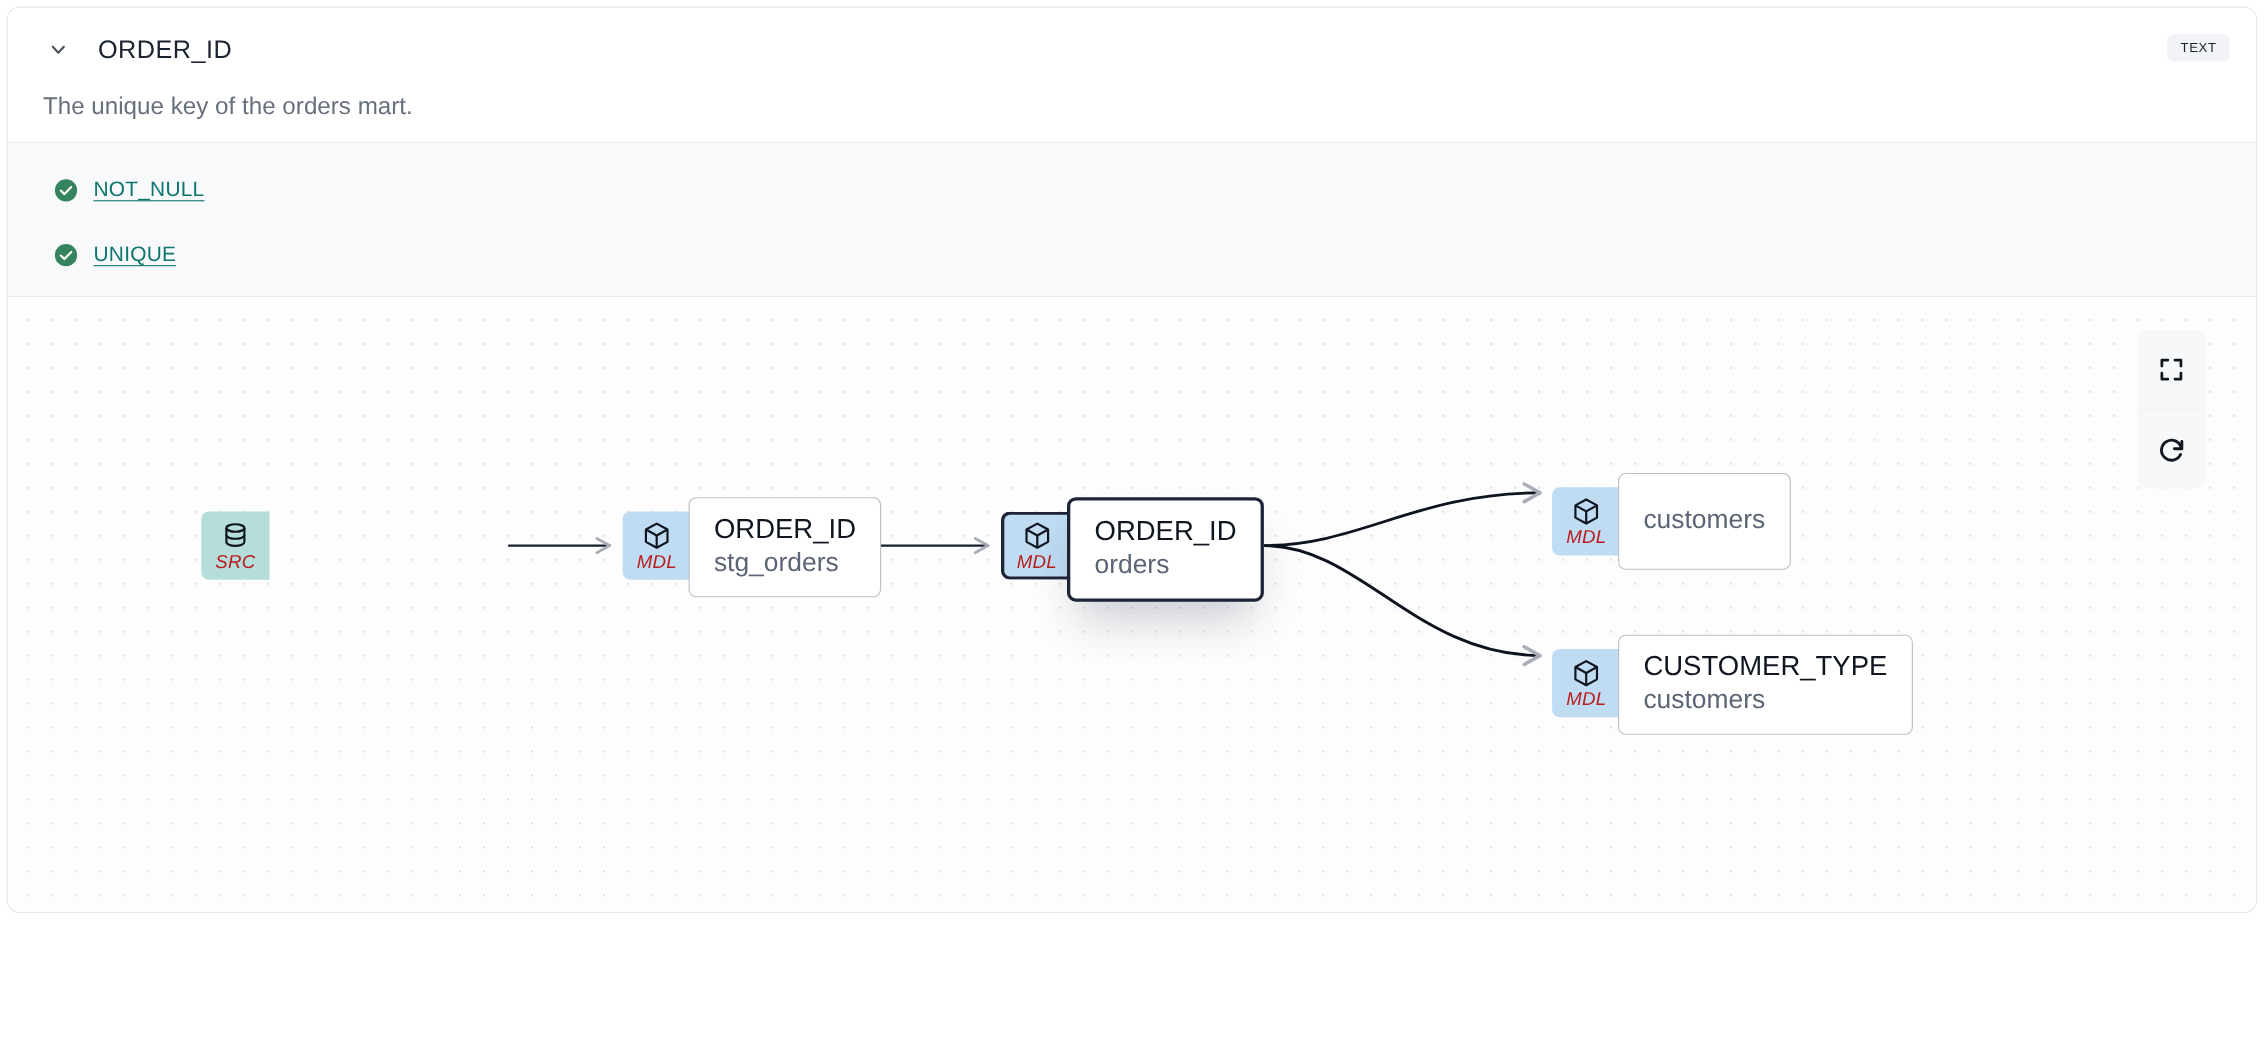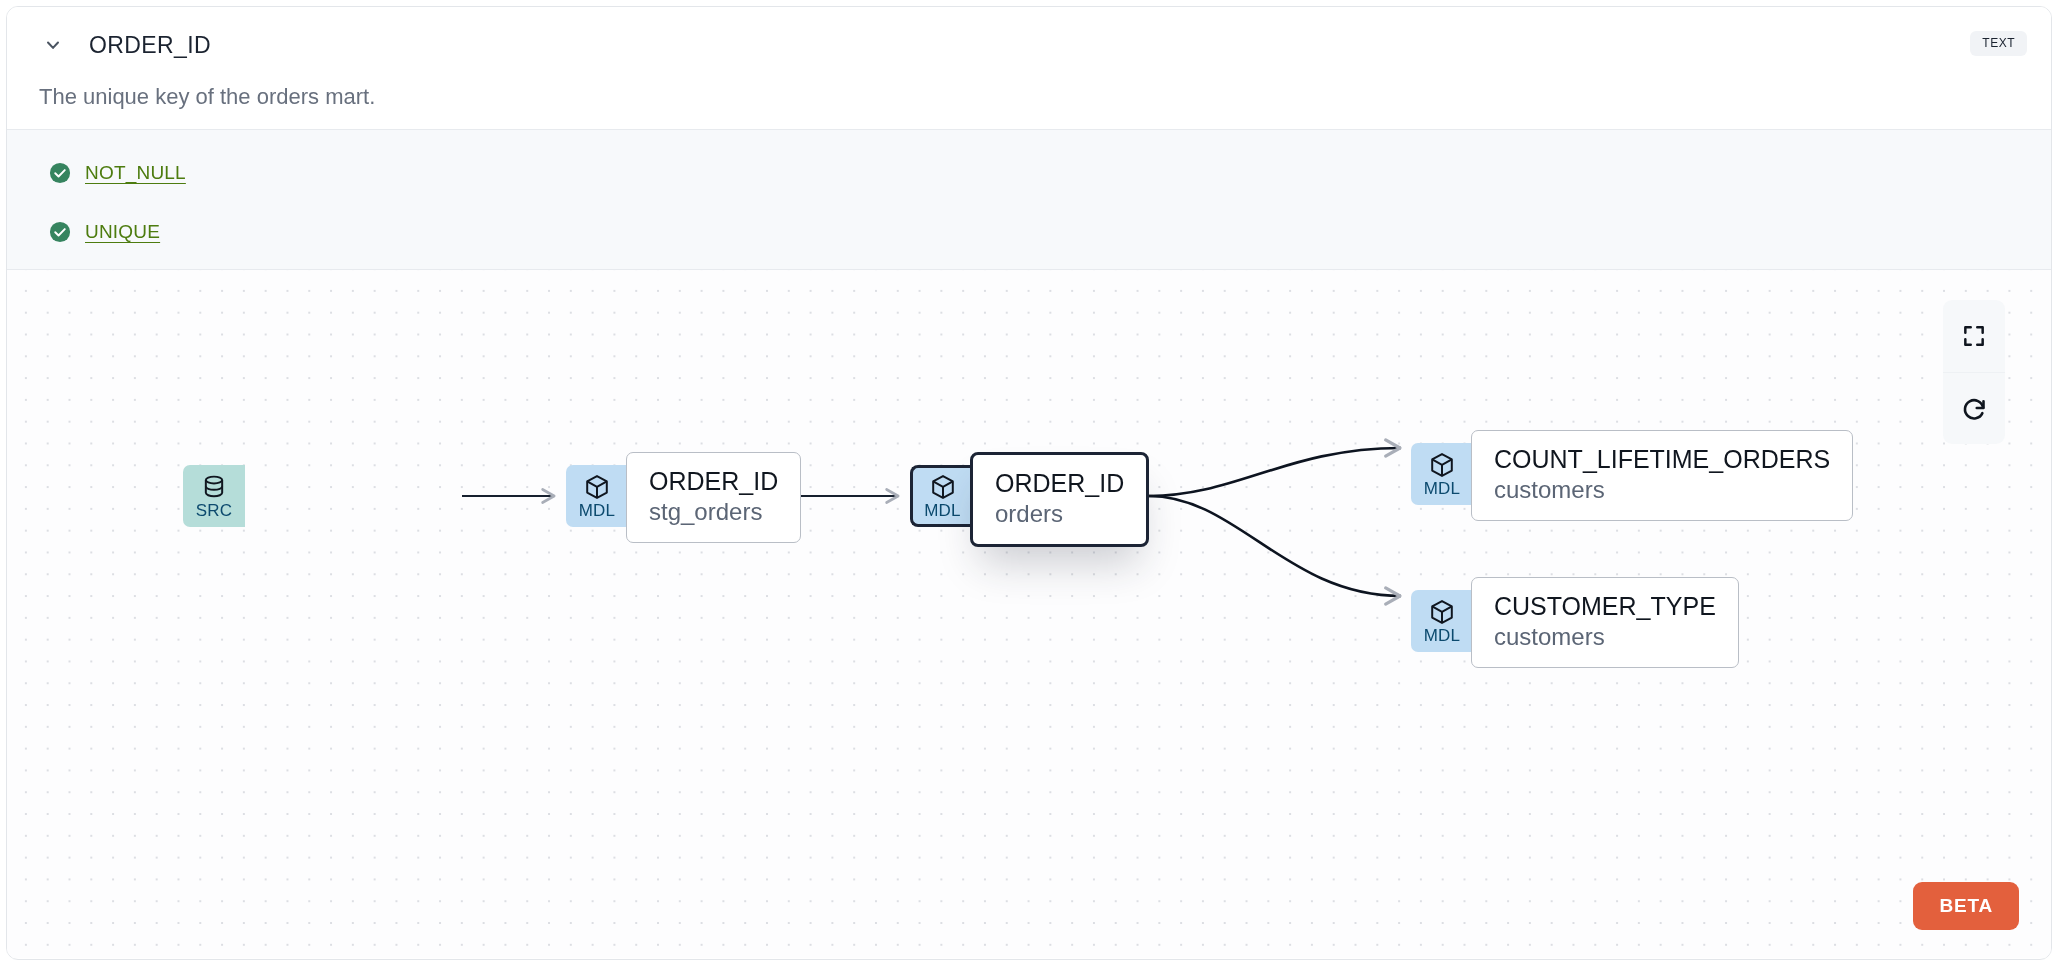--- a/index.html
+++ b/index.html
@@ -18,21 +18,21 @@
     height: 964px;
     background: #ffffff;
   }
 
   
   .card {
     position: absolute;
     left: 6px;
     top: 6px;
     width: 2046px;
-    height: 954px;
+    height: 824px;
     background: #ffffff;
     border: 1px solid #e3e6ea;
     border-radius: 12px;
     overflow: hidden;
   }
 
   
   .header {
     position: relative;
     height: 122px;
@@ -111,21 +111,21 @@
 
   .check-icon {
     width: 22px;
     height: 22px;
     flex: 0 0 22px;
     display: block;
   }
 
   .test-link {
     font-size: 19px;
-    color: #4d7c0f;
+    color: #0f766e;
     text-decoration: underline;
     text-underline-offset: 4px;
     letter-spacing: 0.2px;
     white-space: nowrap;
   }
 
   
   .graph {
     position: relative;
     width: 100%;
@@ -164,23 +164,24 @@
     margin-top: 13px;
     z-index: 1;
     position: relative;
   }
 
   .node-badge.src { background: #b5ddd9; }
   .node-badge.mdl { background: #bfdcf3; }
 
   .badge-label {
     font-size: 17px;
-    color: #0c4a6e;
+    color: #b91c1c;
     line-height: 1;
     letter-spacing: 0.2px;
+    font-style: italic;
   }
 
   .node-body {
     background: #ffffff;
     border: 1px solid #b9bec6;
     border-radius: 7px;
     margin-left: -2px;
     padding: 14px 22px 16px 22px;
     min-height: 88px;
     display: flex;
@@ -363,21 +364,20 @@
       <div class="node" style="left:1404px; top:160px;">
         <div class="node-badge mdl">
           <svg width="28" height="28" viewBox="0 0 24 24" fill="none" stroke="#10161f" stroke-width="1.7" stroke-linejoin="round">
             <path d="M12 2.6 20.4 7.2v9.6L12 21.4 3.6 16.8V7.2z"></path>
             <path d="M3.6 7.2 12 11.9l8.4-4.7"></path>
             <path d="M12 11.9v9.5"></path>
           </svg>
           <span class="badge-label">MDL</span>
         </div>
         <div class="node-body">
-          <span class="node-name">COUNT_LIFETIME_ORDERS</span>
           <span class="node-sub">customers</span>
         </div>
       </div>
 
       <div class="node" style="left:1404px; top:307px;">
         <div class="node-badge mdl">
           <svg width="28" height="28" viewBox="0 0 24 24" fill="none" stroke="#10161f" stroke-width="1.7" stroke-linejoin="round">
             <path d="M12 2.6 20.4 7.2v9.6L12 21.4 3.6 16.8V7.2z"></path>
             <path d="M3.6 7.2 12 11.9l8.4-4.7"></path>
             <path d="M12 11.9v9.5"></path>

